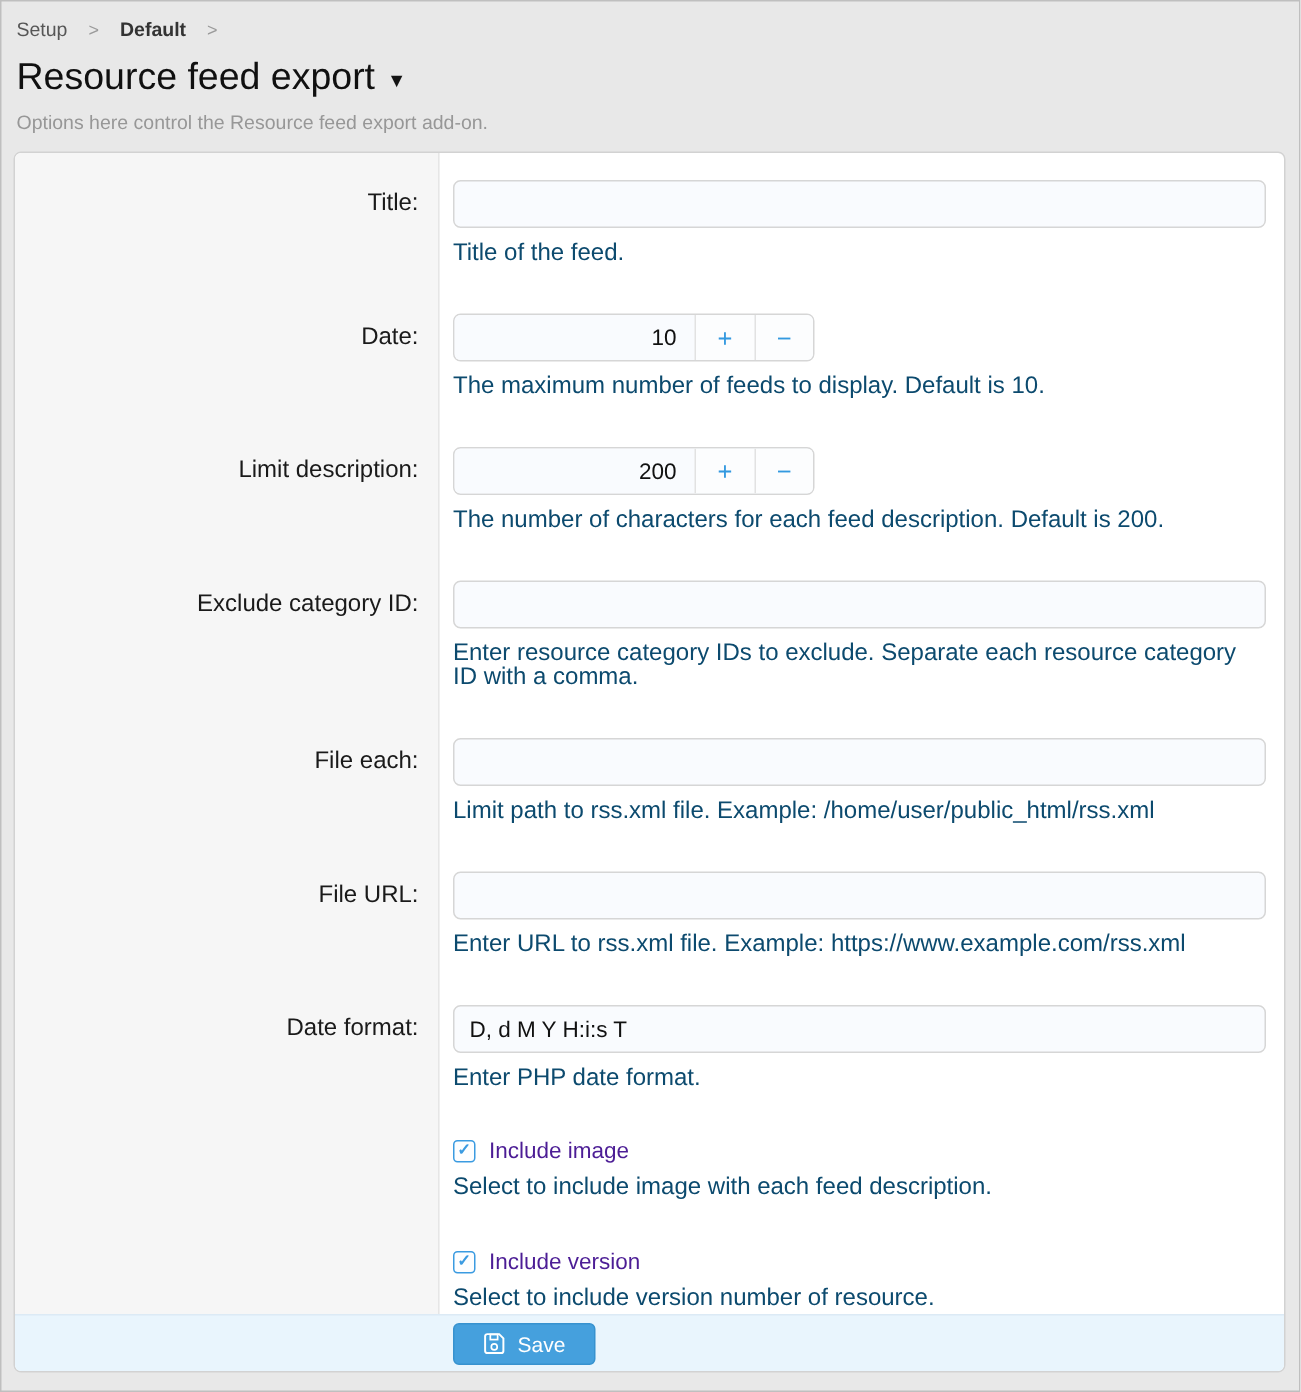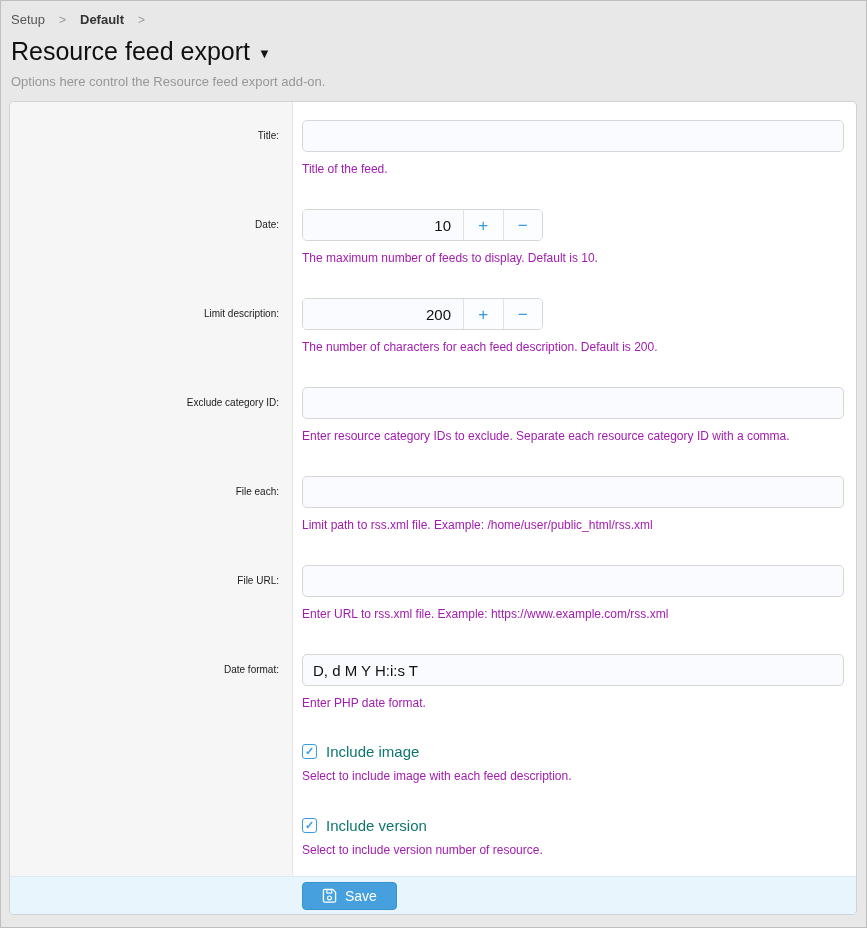--- a/index.html
+++ b/index.html
@@ -37,34 +37,34 @@
   }
   .form-body { position: relative; padding-top: 18px; height: 776px; }
   .label-col-bg {
     position: absolute; left: 0; top: 0; bottom: 0; width: 283px;
     background: #f6f6f6; border-right: 1px solid #e6e6e6;
   }
   .row { position: relative; display: flex; margin-bottom: 32px; }
   .row-label {
     width: 283px; flex: 0 0 283px;
     text-align: right; padding-right: 14px;
-    font-size: 10px; color: #1a1a1a; line-height: 32px;
+    font-size: 16px; color: #1a1a1a; line-height: 32px;
   }
   .row-content { flex: 1; padding-left: 9px; padding-right: 12px; }
   .text-input {
     width: 100%; height: 32px;
     background: #f9fbfe;
     border: 1px solid #d6d6d6;
     border-radius: 5px;
     font-family: "Liberation Sans", sans-serif;
     font-size: 15px; color: #111;
     padding: 0 10px;
     outline: none;
   }
-  .explain { margin-top: 9px; font-size: 12px; color: #a21caf; line-height: 16px; }
+  .explain { margin-top: 9px; font-size: 16px; color: #0c4a6e; line-height: 16px; }
 
   
   .spinner-group {
     display: flex; width: 241px; height: 32px;
     border: 1px solid #d6d6d6; border-radius: 5px;
     overflow: hidden; background: #f9fbfe;
   }
   .spinner-group input {
     width: 160px; height: 100%;
     border: none; background: #f9fbfe;
@@ -86,21 +86,21 @@
   .check-row .row-content { padding-top: 0; }
   .check-line { display: flex; align-items: center; gap: 9px; cursor: pointer; }
   .checkbox {
     width: 15px; height: 15px; flex: 0 0 15px;
     border: 1px solid #3b9be1; border-radius: 3px;
     background: #fdfeff;
     color: #3b9be1; font-size: 11px; font-weight: bold;
     display: inline-flex; align-items: center; justify-content: center;
     line-height: 1;
   }
-  .check-label { font-size: 15px; color: #0f766e; }
+  .check-label { font-size: 15px; color: #4c1d95; }
   .check-row .explain { margin-top: 8px; }
 
   
   .footer {
     position: absolute; left: 0; right: 0; bottom: 0; height: 38px;
     background: #e9f5fd;
     border-top: 1px solid #dceaf5;
     display: flex; align-items: center;
     padding-left: 292px;
   }

